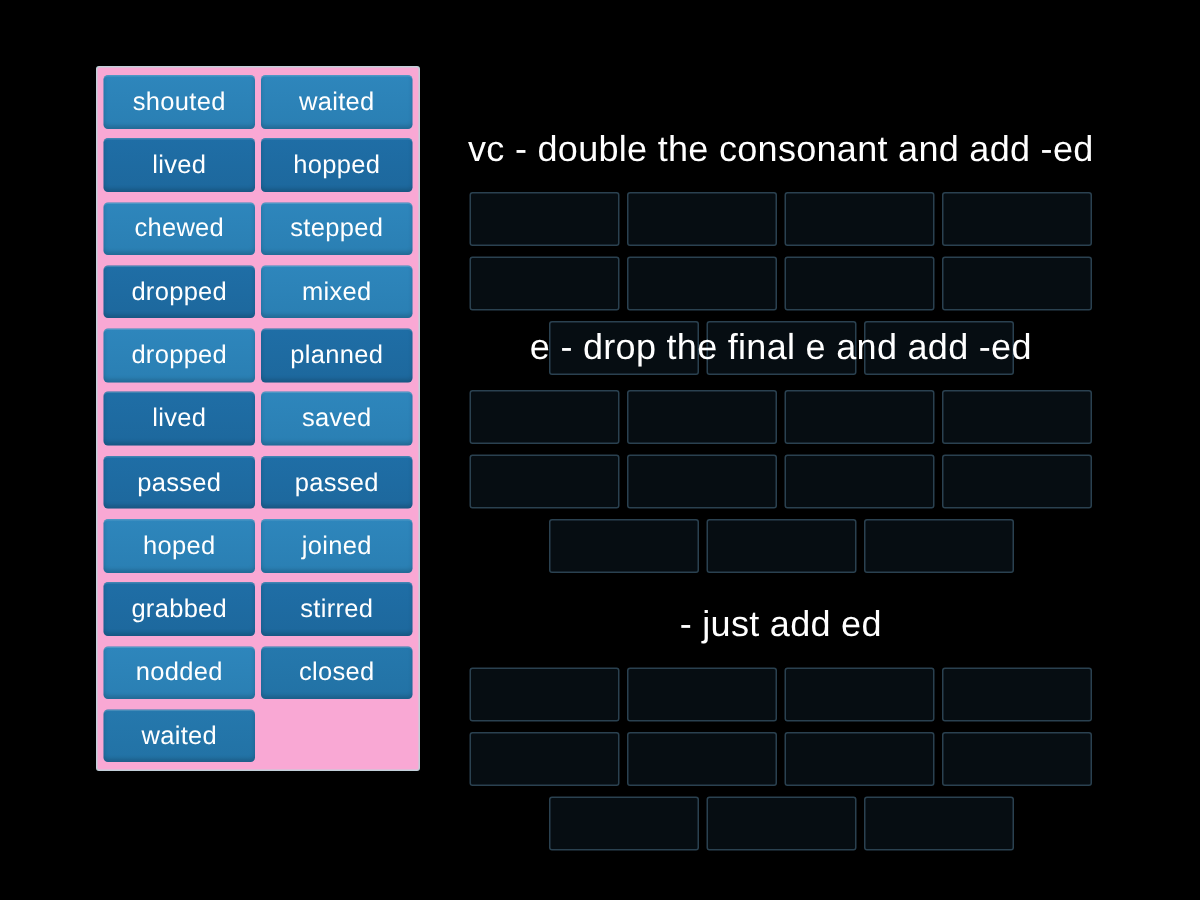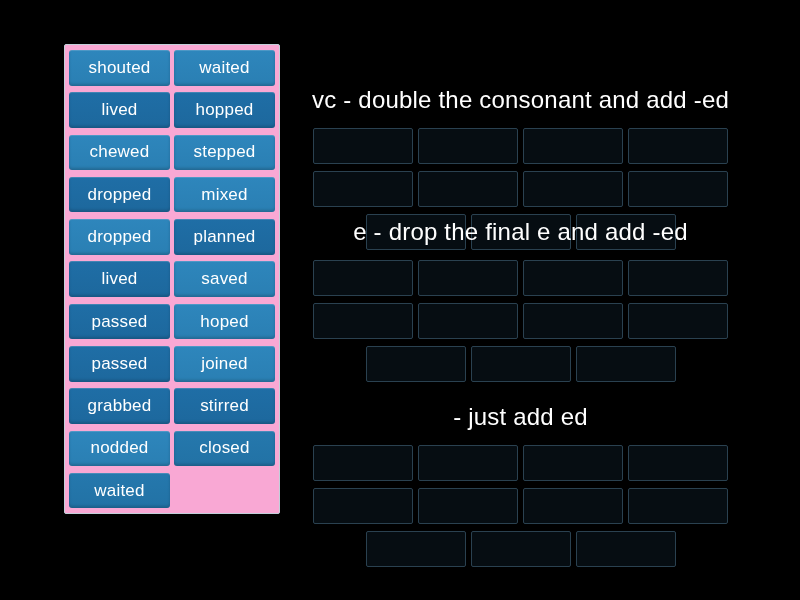--- a/index.html
+++ b/index.html
@@ -95,22 +95,22 @@
       <div class="tile tone-dark">hopped</div>
       <div class="tile tone-light">chewed</div>
       <div class="tile tone-light">stepped</div>
       <div class="tile tone-dark">dropped</div>
       <div class="tile tone-light">mixed</div>
       <div class="tile tone-light">dropped</div>
       <div class="tile tone-dark">planned</div>
       <div class="tile tone-dark">lived</div>
       <div class="tile tone-light">saved</div>
       <div class="tile tone-dark">passed</div>
+      <div class="tile tone-dark">passed</div>
       <div class="tile tone-light">hoped</div>
-      <div class="tile tone-dark">passed</div>
       <div class="tile tone-light">joined</div>
       <div class="tile tone-dark">grabbed</div>
       <div class="tile tone-dark">stirred</div>
       <div class="tile tone-light">nodded</div>
       <div class="tile tone-mid">closed</div>
       <div class="tile tone-mid">waited</div>
     </div>
 
   <section class="group" id="group-0">
     <h2 class="group-title">vc - double the consonant and add -ed</h2>

